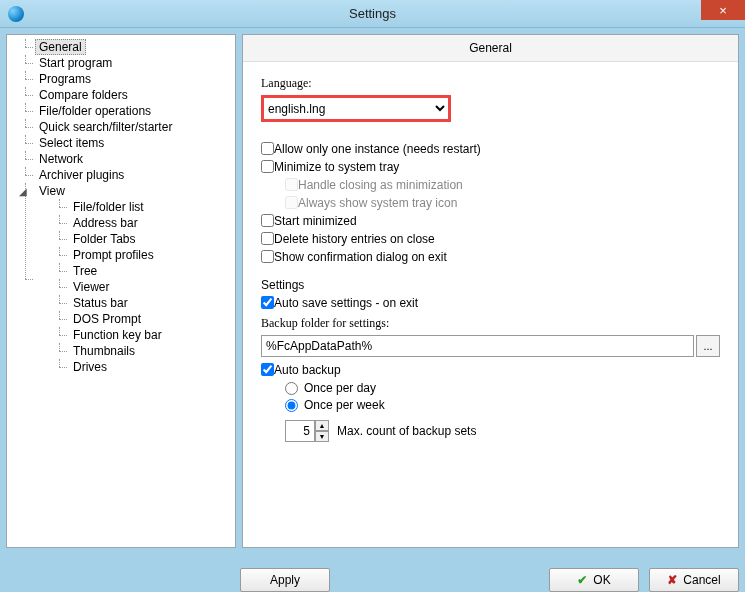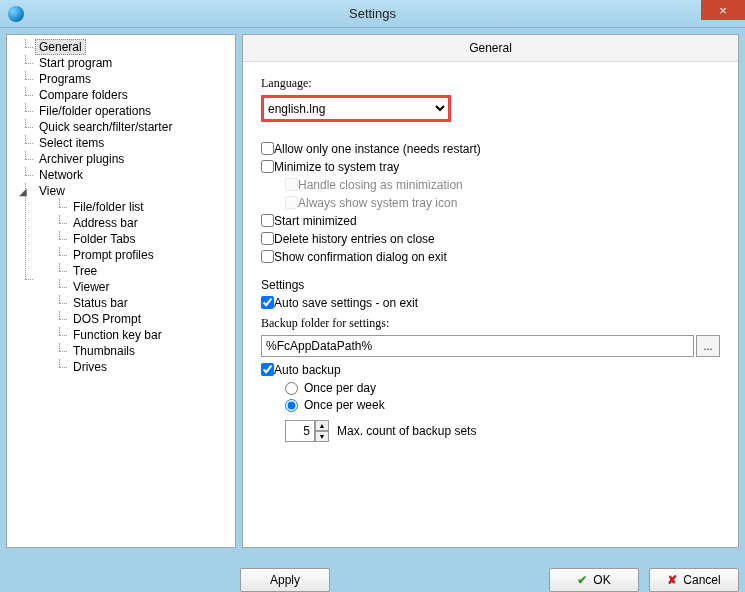--- a/index.html
+++ b/index.html
@@ -184,22 +184,22 @@
 
   <div class="tree">
     <ul class="tree-root">
       <li class="tree-item selected"><span class="tree-label">General</span></li>
       <li class="tree-item"><span class="tree-label">Start program</span></li>
       <li class="tree-item"><span class="tree-label">Programs</span></li>
       <li class="tree-item"><span class="tree-label">Compare folders</span></li>
       <li class="tree-item"><span class="tree-label">File/folder operations</span></li>
       <li class="tree-item"><span class="tree-label">Quick search/filter/starter</span></li>
       <li class="tree-item"><span class="tree-label">Select items</span></li>
+      <li class="tree-item"><span class="tree-label">Network</span></li>
       <li class="tree-item"><span class="tree-label">Archiver plugins</span></li>
-      <li class="tree-item"><span class="tree-label">Network</span></li>
       <li class="tree-item" style="padding-left:14px;">
         <span class="tree-expander">◢</span>
         <span class="tree-label">View</span>
         <ul class="tree-sub">
           <li class="tree-item"><span class="tree-label">File/folder list</span></li>
           <li class="tree-item"><span class="tree-label">Address bar</span></li>
           <li class="tree-item"><span class="tree-label">Folder Tabs</span></li>
           <li class="tree-item"><span class="tree-label">Prompt profiles</span></li>
           <li class="tree-item"><span class="tree-label">Tree</span></li>
           <li class="tree-item"><span class="tree-label">Viewer</span></li>

